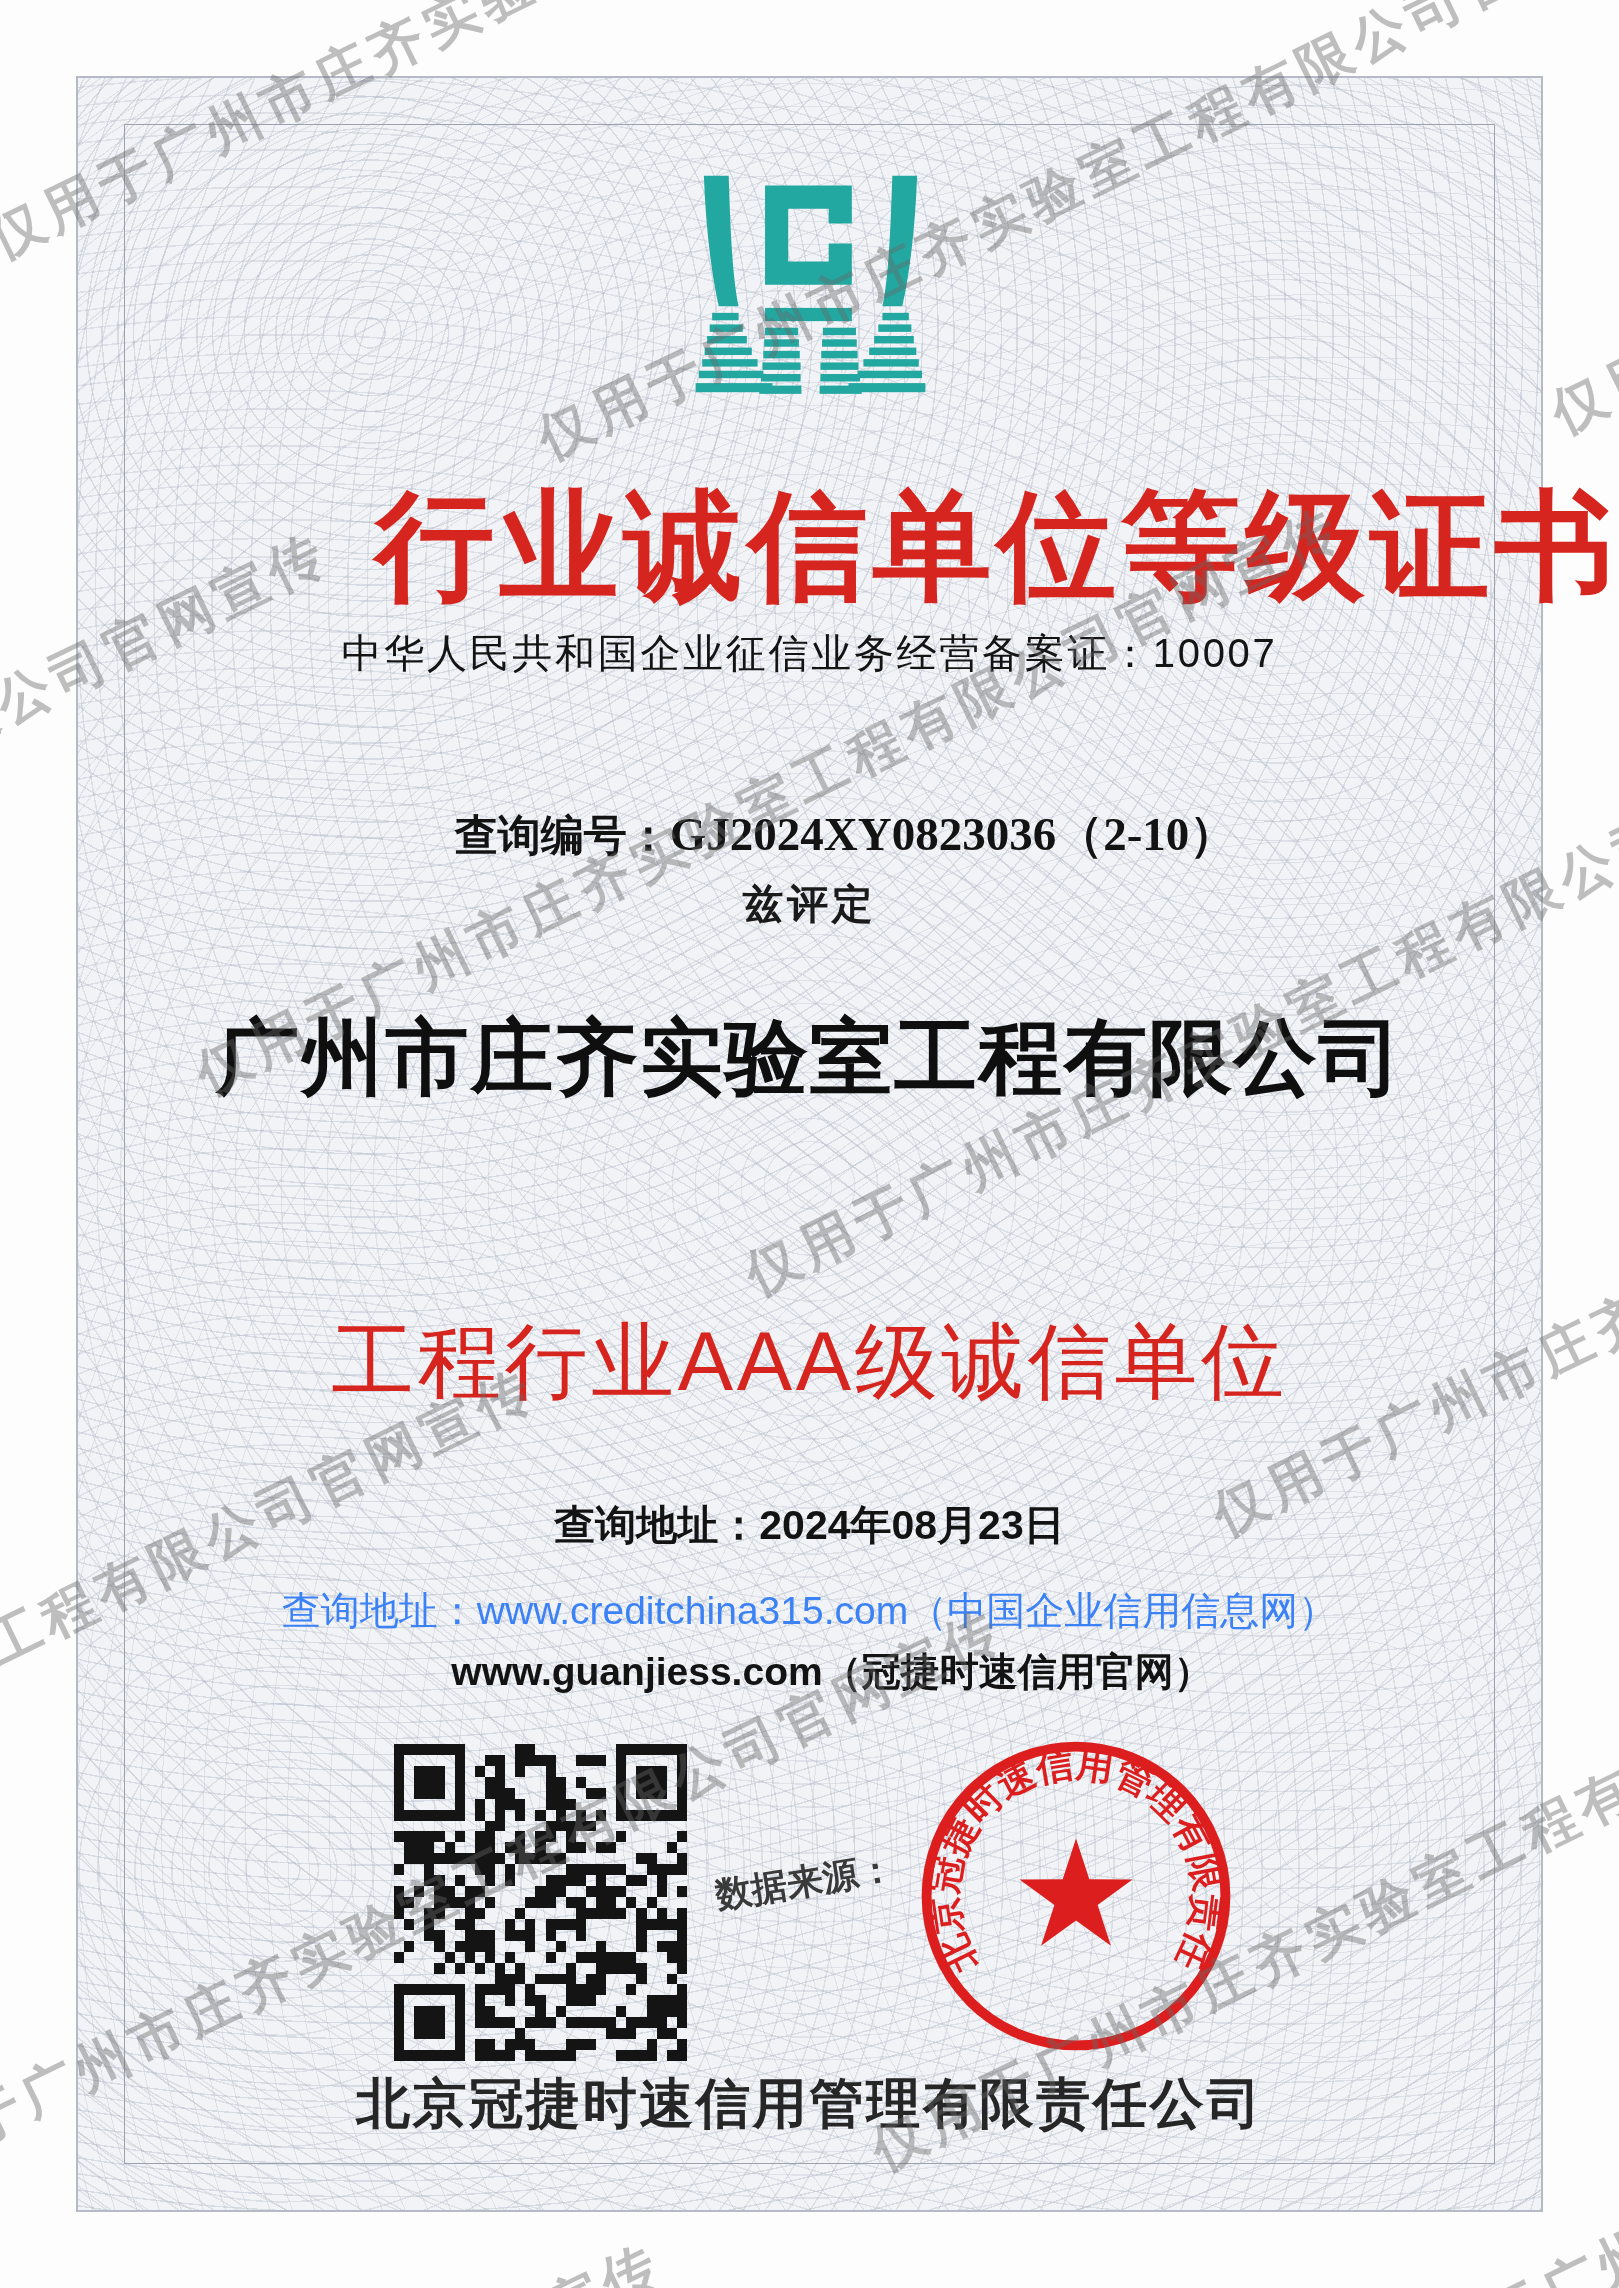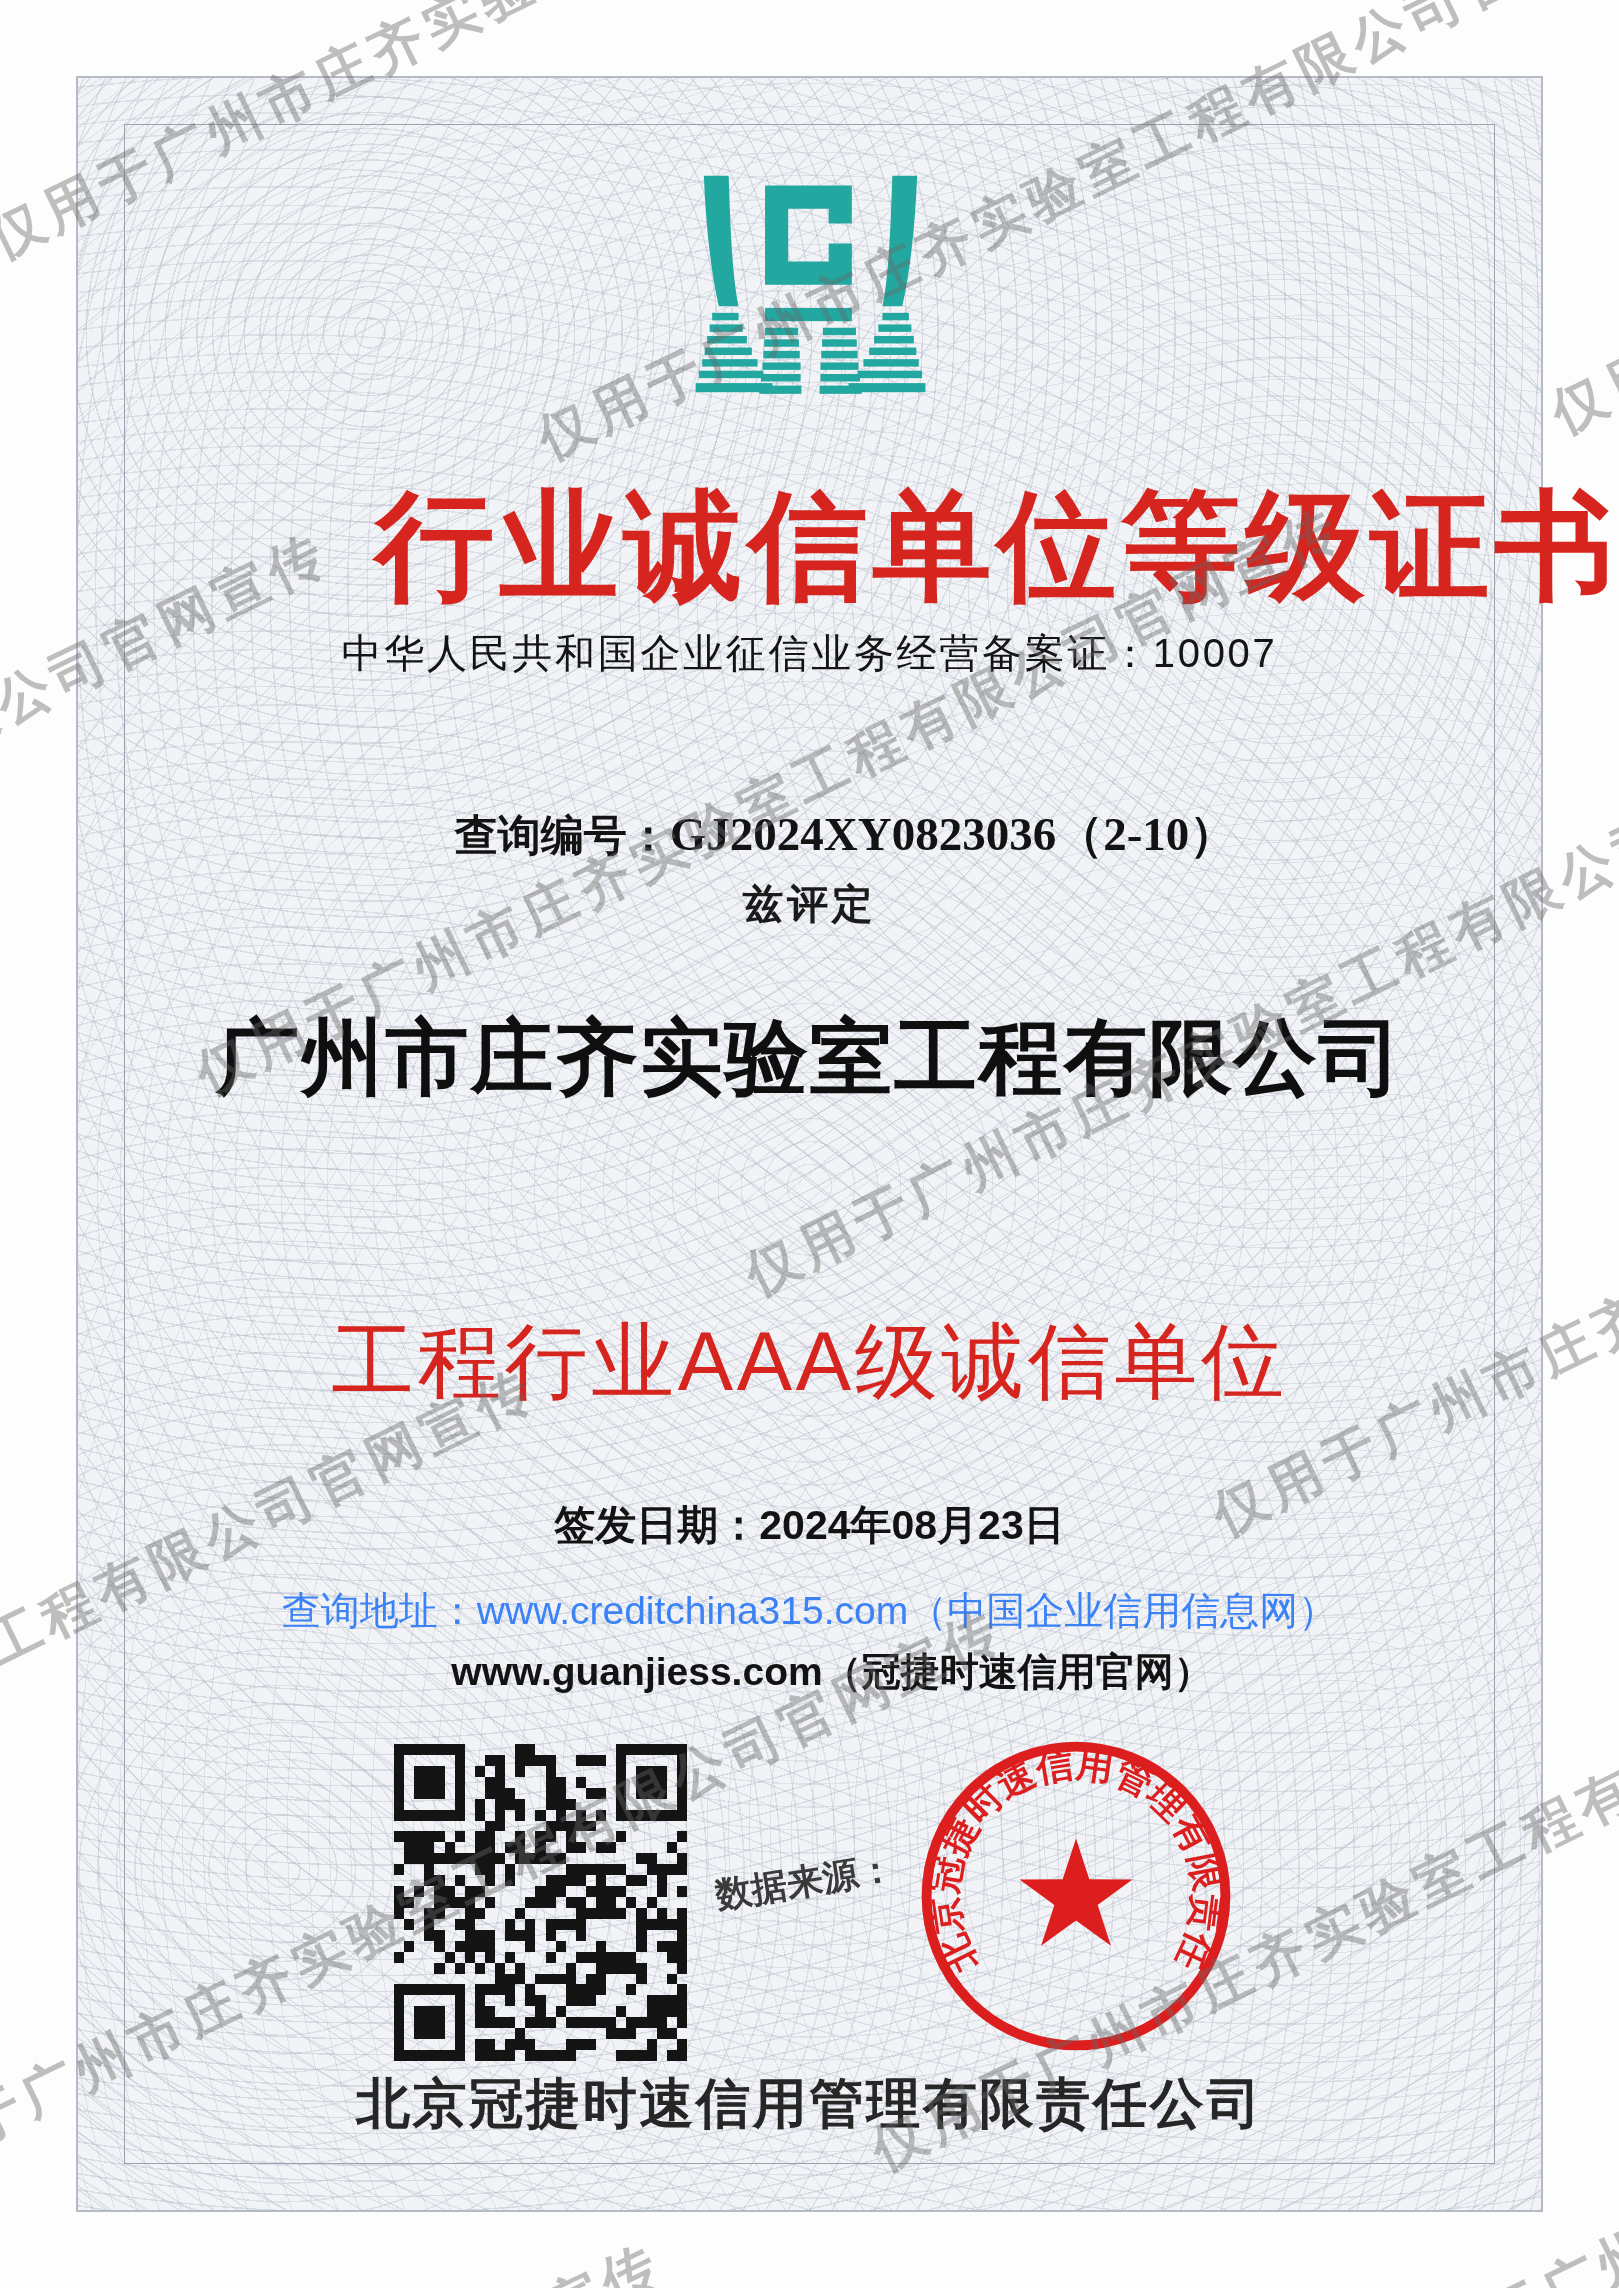--- a/index.html
+++ b/index.html
@@ -129,21 +129,21 @@
       <span>查询编号：</span><span class="query-code">GJ2024XY0823036（2-10）</span>
     </div>
 
     <div class="abs hereby">兹评定</div>
 
     <div class="abs company">广州市庄齐实验室工程有限公司</div>
 
     <div class="abs award">工程行业AAA级诚信单位</div>
 
     <div class="abs dates">
-      <span>签发日期：2024年08月23日</span>
+      <span>查询地址：2024年08月23日</span>
     </div>
 
     <div class="abs addr1">
       <span>查询地址：</span><span>www.creditchina315.com（中国企业信用信息网）</span>
     </div>
     <div class="abs addr2">www.guanjiess.com（冠捷时速信用官网）</div>
 
     <svg class="qr" viewBox="0 0 29 29" preserveAspectRatio="none" shape-rendering="crispEdges" xmlns="http://www.w3.org/2000/svg">
         <rect x="12" y="0" width="1" height="1" fill="#141414"></rect>
         <rect x="13" y="0" width="1" height="1" fill="#141414"></rect>

